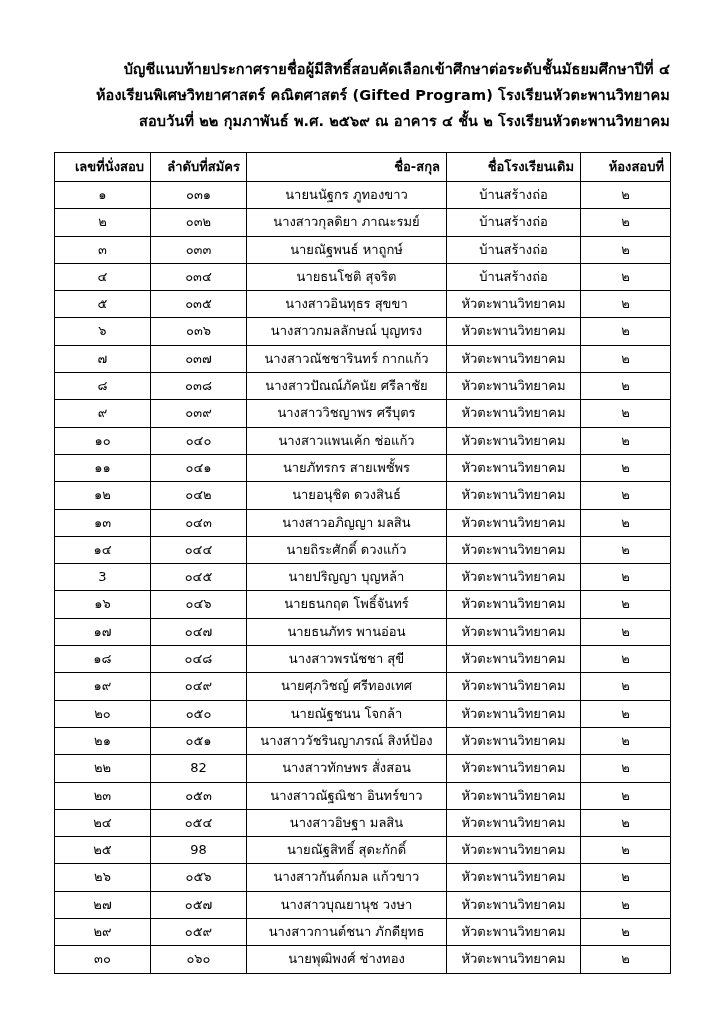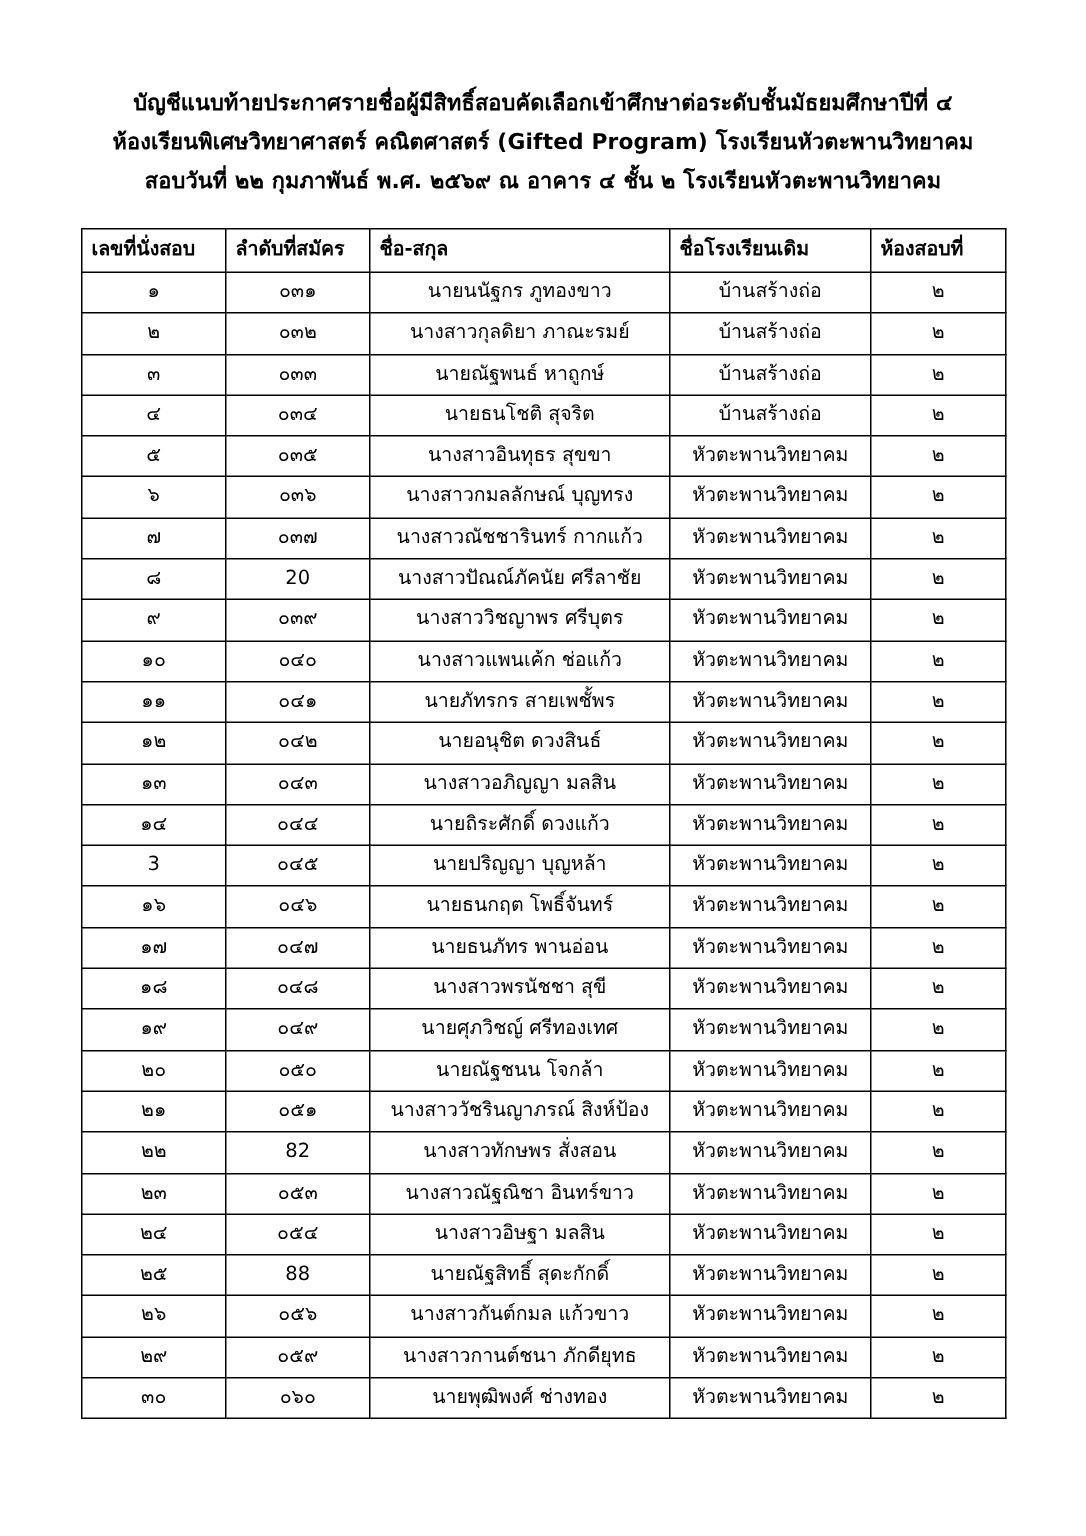--- a/index.html
+++ b/index.html
@@ -15,21 +15,21 @@
     position: relative;
     overflow: hidden;
   }
   .page {
     width: 724px;
     height: 1024px;
     box-sizing: border-box;
     padding: 56px 54px 0 54px;
   }
   .header {
-    text-align: center;
+    text-align: right;
     margin-bottom: 18px;
   }
   .header .line {
     font-size: 14.5px;
     line-height: 26px;
     font-weight: bold;
     letter-spacing: 0.1px;
     white-space: nowrap;
   }
   table.roster {
@@ -42,21 +42,21 @@
   table.roster td {
     border: 1px solid #000000;
     font-size: 13px;
     height: 26.3px;
     padding: 0 6px;
     line-height: 1.1;
     overflow: hidden;
     white-space: nowrap;
   }
   table.roster th {
-    text-align: left;
+    text-align: right;
     font-weight: bold;
     height: 28px;
     font-size: 13px;
   }
   col.c-seat  { width: 96px; }
   col.c-app   { width: 96px; }
   col.c-name  { width: 200px; }
   col.c-school{ width: 134px; }
   col.c-room  { width: 90px; }
 
@@ -136,21 +136,21 @@
         </tr>
         <tr>
           <td class="seat">๗</td>
           <td class="app">๐๓๗</td>
           <td class="name">นางสาวณัชชารินทร์ กากแก้ว</td>
           <td class="school">หัวตะพานวิทยาคม</td>
           <td class="room">๒</td>
         </tr>
         <tr>
           <td class="seat">๘</td>
-          <td class="app">20</td>
+          <td class="app">๐๓๘</td>
           <td class="name">นางสาวปัณณ์ภัคนัย ศรีลาชัย</td>
           <td class="school">หัวตะพานวิทยาคม</td>
           <td class="room">๒</td>
         </tr>
         <tr>
           <td class="seat">๙</td>
           <td class="app">๐๓๙</td>
           <td class="name">นางสาววิชญาพร ศรีบุตร</td>
           <td class="school">หัวตะพานวิทยาคม</td>
           <td class="room">๒</td>
@@ -255,33 +255,40 @@
         </tr>
         <tr>
           <td class="seat">๒๔</td>
           <td class="app">๐๕๔</td>
           <td class="name">นางสาวอิษฐา มลสิน</td>
           <td class="school">หัวตะพานวิทยาคม</td>
           <td class="room">๒</td>
         </tr>
         <tr>
           <td class="seat">๒๕</td>
-          <td class="app">88</td>
+          <td class="app">98</td>
           <td class="name">นายณัฐสิทธิ์ สุดะกักดิ์</td>
           <td class="school">หัวตะพานวิทยาคม</td>
           <td class="room">๒</td>
         </tr>
         <tr>
           <td class="seat">๒๖</td>
           <td class="app">๐๕๖</td>
           <td class="name">นางสาวกันต์กมล แก้วขาว</td>
           <td class="school">หัวตะพานวิทยาคม</td>
           <td class="room">๒</td>
         </tr>
         <tr>
+          <td class="seat">๒๗</td>
+          <td class="app">๐๕๗</td>
+          <td class="name">นางสาวบุณยานุช วงษา</td>
+          <td class="school">หัวตะพานวิทยาคม</td>
+          <td class="room">๒</td>
+        </tr>
+        <tr>
           <td class="seat">๒๙</td>
           <td class="app">๐๕๙</td>
           <td class="name">นางสาวกานต์ชนา ภักดียุทธ</td>
           <td class="school">หัวตะพานวิทยาคม</td>
           <td class="room">๒</td>
         </tr>
         <tr>
           <td class="seat">๓๐</td>
           <td class="app">๐๖๐</td>
           <td class="name">นายพุฒิพงศ์ ช่างทอง</td>

